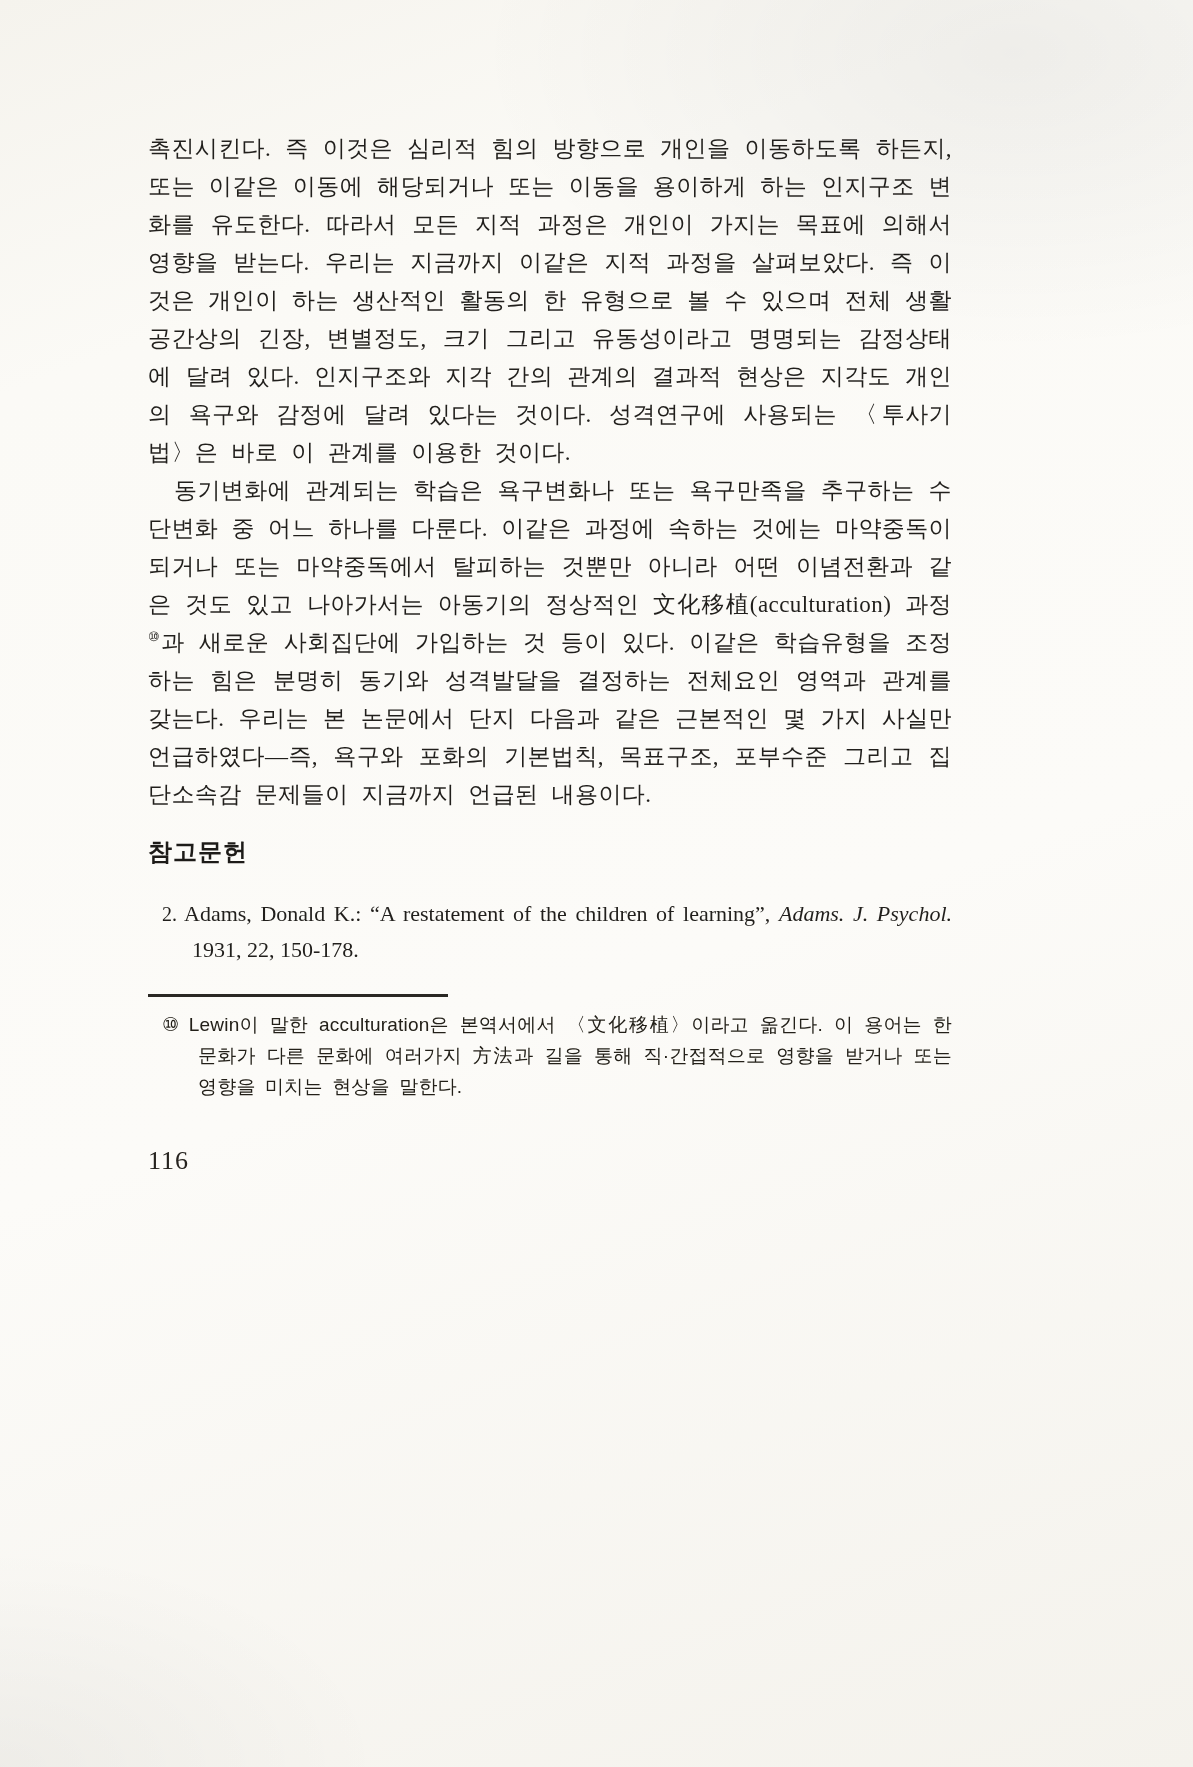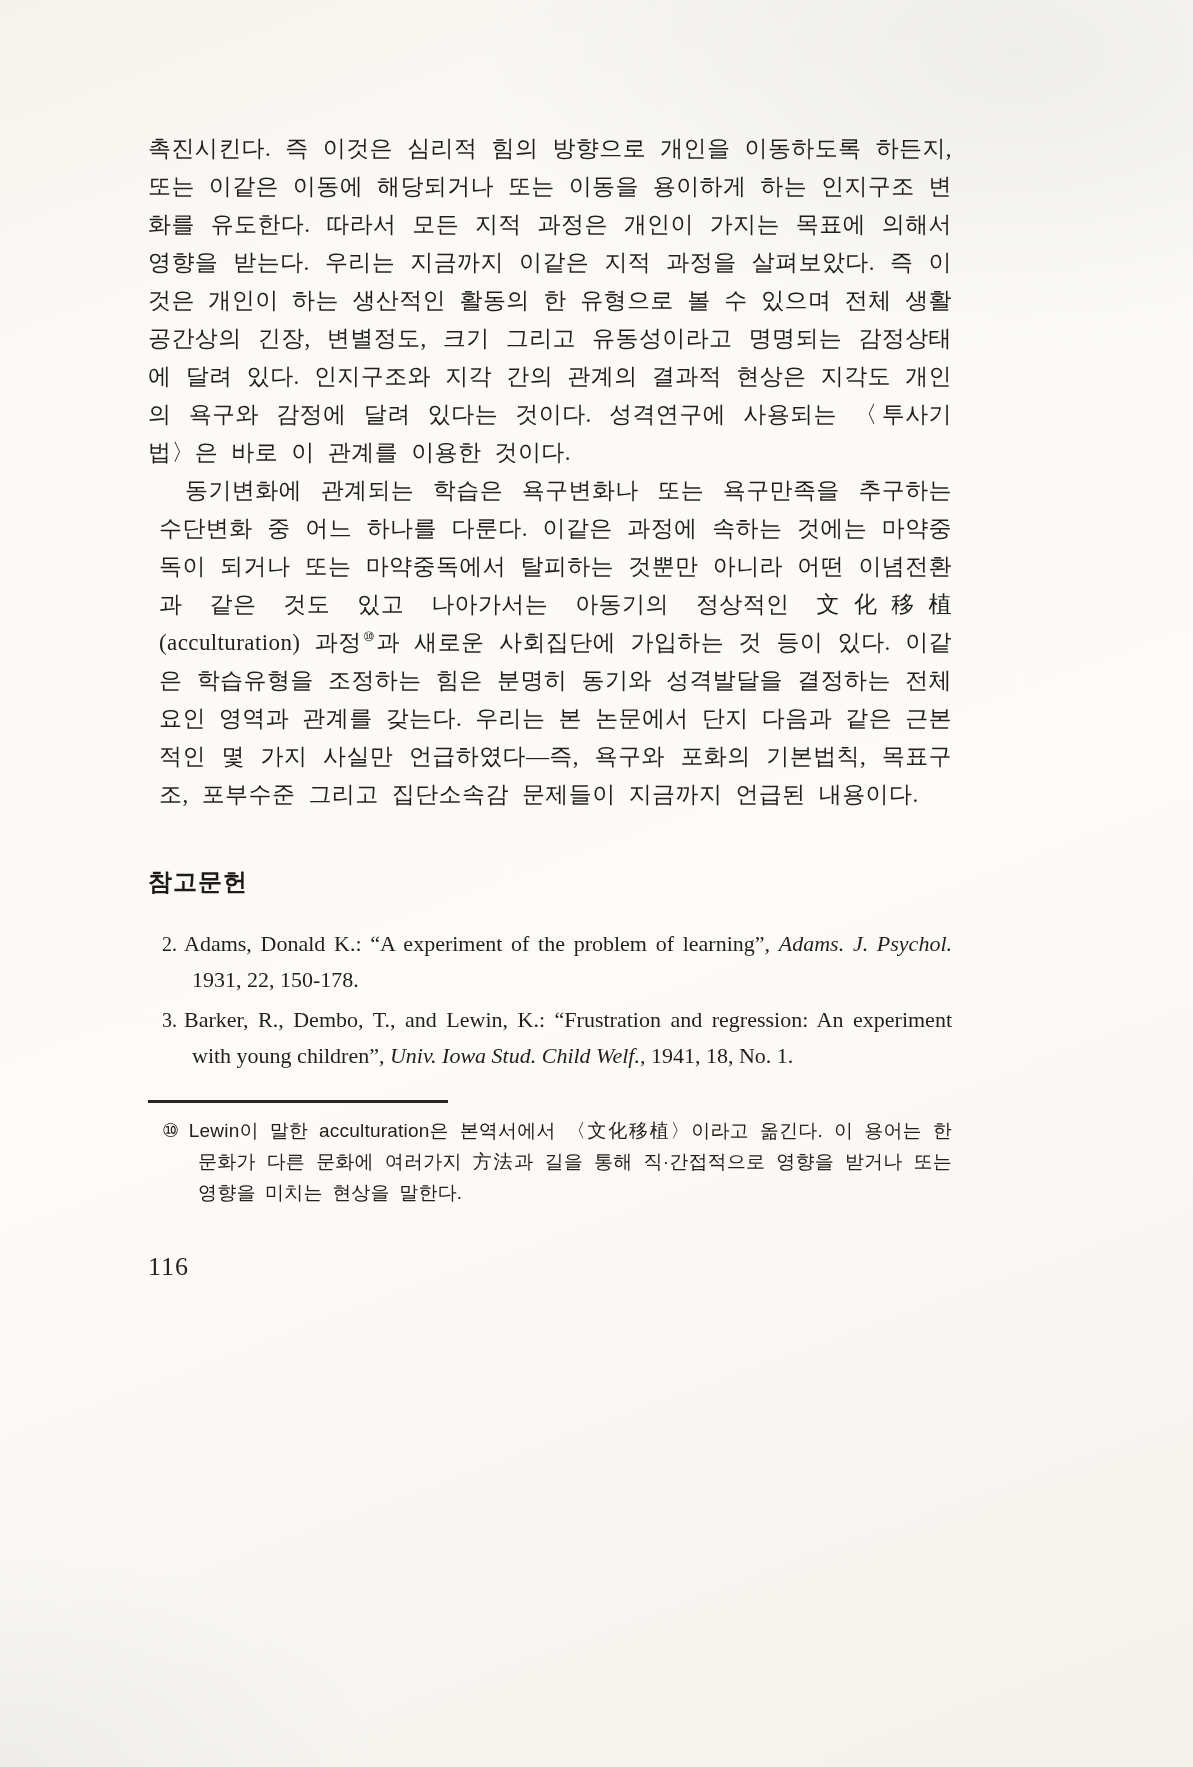--- a/index.html
+++ b/index.html
@@ -28,36 +28,36 @@
     width: 804px;
   }
   .para {
     margin: 0;
     font-size: 23px;
     line-height: 38px;
     text-align: justify;
     letter-spacing: 0.4px;
     word-spacing: 7px;
   }
-  .para.indent { text-indent: 26px; margin-left: 11px; }
+  .para.indent { text-indent: 26px; }
   .fn-marker {
     font-size: 13px;
     line-height: 0;
     vertical-align: super;
   }
   .section-heading {
     margin: 40px 0 36px 28px;
     font-family: "Liberation Sans", "DejaVu Sans", sans-serif;
     font-weight: bold;
     font-size: 24px;
     letter-spacing: 1px;
     color: #1d1b18;
   }
   .refs-heading {
-    margin: 52px 0 28px 0;
+    margin: 22px 0 28px 0;
     font-family: "Liberation Sans", "DejaVu Sans", sans-serif;
     font-weight: bold;
     font-size: 24px;
     letter-spacing: 1px;
     color: #1d1b18;
   }
   .refs { }
   .ref {
     margin: 0 0 4px 0;
     font-size: 22px;
@@ -108,23 +108,22 @@
     <p class="para">촉진시킨다. 즉 이것은 심리적 힘의 방향으로 개인을 이동하도록 하든지, 또는 이같은 이동에 해당되거나 또는 이동을 용이하게 하는 인지구조 변화를 유도한다. 따라서 모든 지적 과정은 개인이 가지는 목표에 의해서 영향을 받는다. 우리는 지금까지 이같은 지적 과정을 살펴보았다. 즉 이것은 개인이 하는 생산적인 활동의 한 유형으로 볼 수 있으며 전체 생활공간상의 긴장, 변별정도, 크기 그리고 유동성이라고 명명되는 감정상태에 달려 있다. 인지구조와 지각 간의 관계의 결과적 현상은 지각도 개인의 욕구와 감정에 달려 있다는 것이다. 성격연구에 사용되는 〈투사기법〉은 바로 이 관계를 이용한 것이다.</p>
 
 
     <p class="para indent"><span>동기변화에 관계되는 학습은 욕구변화나 또는 욕구만족을 추구하는 수단변화 중 어느 하나를 다룬다. 이같은 과정에 속하는 것에는 마약중독이 되거나 또는 마약중독에서 탈피하는 것뿐만 아니라 어떤 이념전환과 같은 것도 있고 나아가서는 아동기의 정상적인 文化移植(acculturation) 과정</span><sup class="fn-marker">⑩</sup><span>과 새로운 사회집단에 가입하는 것 등이 있다. 이같은 학습유형을 조정하는 힘은 분명히 동기와 성격발달을 결정하는 전체요인 영역과 관계를 갖는다. 우리는 본 논문에서 단지 다음과 같은 근본적인 몇 가지 사실만 언급하였다—즉, 욕구와 포화의 기본법칙, 목표구조, 포부수준 그리고 집단소속감 문제들이 지금까지 언급된 내용이다.</span></p>
 
     <h3 class="refs-heading">참고문헌</h3>
 
     <div class="refs">
 
 
-      <p class="ref"><span class="ref-num">2.</span><span>Adams, Donald K.: “A experiment of the problem of learning”, </span><em>Adams. J. Psychol.</em><span> 1931, 22, 150-178.</span></p>
+      <p class="ref"><span class="ref-num">2.</span><span>Adams, Donald K.: “A restatement of the children of learning”, </span><em>Adams. J. Psychol.</em><span> 1931, 22, 150-178.</span></p>
 
-      <p class="ref"><span class="ref-num">3.</span><span>Barker, R., Dembo, T., and Lewin, K.: “Frustration and regression: An experiment with young children”, </span><em>Univ. Iowa Stud. Child Welf.,</em><span> 1941, 18, No. 1.</span></p>
 
     </div>
 
     <div class="footnote-rule"></div>
 
     <p class="footnote"><span class="footnote-marker">⑩</span><span>Lewin이 말한 acculturation은 본역서에서 〈文化移植〉이라고 옮긴다. 이 용어는 한 문화가 다른 문화에 여러가지 方法과 길을 통해 직·간접적으로 영향을 받거나 또는 영향을 미치는 현상을 말한다.</span></p>
 
     <div class="page-number">116</div>
 
   </div>

